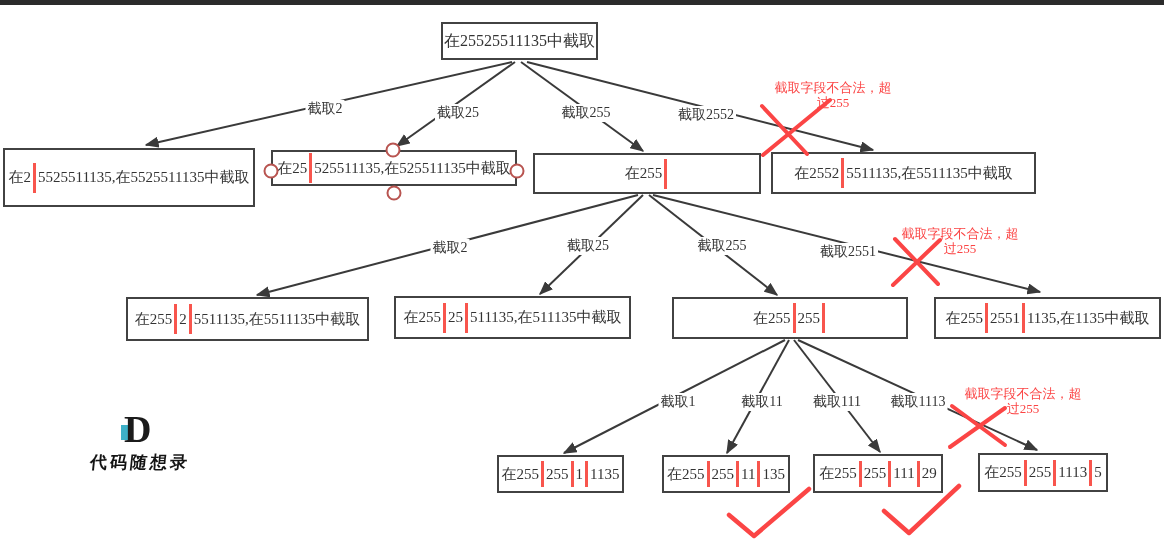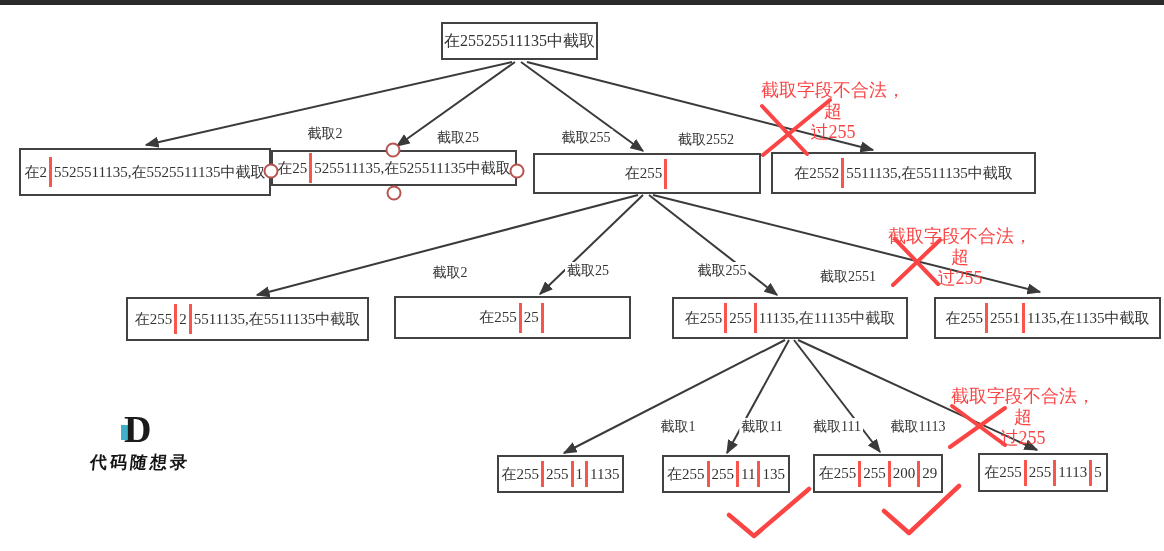--- a/index.html
+++ b/index.html
@@ -16,22 +16,22 @@
   .check{stroke:var(--red);stroke-width:4.5;stroke-linecap:round;stroke-linejoin:round;fill:none;}
   .handle{fill:#ffffff;stroke:var(--handle);stroke-width:2;}
   .node{position:absolute;box-sizing:border-box;border:2px solid var(--border);background:#fff;
         display:flex;align-items:center;justify-content:center;white-space:nowrap;
         font-size:15px;z-index:2;}
   .node.root{font-size:16px;}
   .seg{display:inline-block;}
   .bar{display:inline-block;width:3px;height:30px;background:var(--bar);margin:0 2px;vertical-align:middle;}
   .leaf .bar{height:26px;}
   .elabel{position:absolute;transform:translateX(-50%);font-size:14px;color:var(--ink);
-          background:#fff;padding:0 2px;z-index:1;white-space:nowrap;margin-top:25px;}
-  .note{position:absolute;color:var(--red);font-size:18px;line-height:1.18;text-align:center;z-index:3;}
+          background:#fff;padding:0 2px;z-index:1;white-space:nowrap;}
+  .note{position:absolute;color:var(--red);font-size:13px;line-height:1.18;text-align:center;z-index:3;}
   .logo{position:absolute;z-index:2;color:#141414;}
   .logo-mark{position:relative;margin-left:34px;width:34px;height:38px;}
   .logo-teal{position:absolute;left:-3px;top:15px;width:12px;height:15px;background:var(--teal);}
   .logo-letter{position:relative;font-family:"Liberation Serif","DejaVu Serif",serif;
                font-weight:800;font-size:38px;line-height:38px;color:#1b1b1b;}
   .logo-text{margin-top:3px;font-weight:700;font-size:17px;letter-spacing:3px;
              transform:skewX(-6deg);white-space:nowrap;}
 </style>
 </head>
 <body>
@@ -80,21 +80,21 @@
       </g>
     <g>
         <line class="edge" x1="798" y1="340" x2="1037" y2="450" marker-end="url(#arrow)"></line>
       </g>
   </svg>
 
   <div class="node root" style="left:441px;top:22px;width:157px;height:38px">
     <span class="seg">在25525511135中截取</span>
   </div>
 
-  <div class="node" style="left:19px;top:148px;width:252px;height:48px">
+  <div class="node" style="left:3px;top:148px;width:252px;height:59px">
     <span class="seg">在2</span>
       <span class="bar"></span>
       <span class="seg">5525511135,在5525511135中截取</span>
   </div>
   <div class="node" style="left:271px;top:150px;width:246px;height:36px">
     <span class="seg">在25</span>
       <span class="bar"></span>
       <span class="seg">525511135,在525511135中截取</span>
   </div>
   <div class="node" style="left:533px;top:153px;width:228px;height:41px">
@@ -112,27 +112,27 @@
       <span class="bar"></span>
       <span class="seg">2</span>
       <span class="bar"></span>
       <span class="seg">5511135,在5511135中截取</span>
   </div>
   <div class="node" style="left:394px;top:296px;width:237px;height:43px">
     <span class="seg">在255</span>
       <span class="bar"></span>
       <span class="seg">25</span>
       <span class="bar"></span>
+      <span class="seg">511135,在511135中截取</span>
   </div>
   <div class="node" style="left:672px;top:297px;width:236px;height:42px">
     <span class="seg">在255</span>
       <span class="bar"></span>
       <span class="seg">255</span>
       <span class="bar"></span>
-      <span class="seg">11135,在11135中截取</span>
   </div>
   <div class="node" style="left:934px;top:297px;width:227px;height:42px">
     <span class="seg">在255</span>
       <span class="bar"></span>
       <span class="seg">2551</span>
       <span class="bar"></span>
       <span class="seg">1135,在1135中截取</span>
   </div>
 
   <div class="node leaf" style="left:497px;top:455px;width:127px;height:38px">
@@ -151,21 +151,21 @@
       <span class="bar"></span>
       <span class="seg">11</span>
       <span class="bar"></span>
       <span class="seg">135</span>
   </div>
   <div class="node leaf" style="left:813px;top:454px;width:130px;height:39px">
     <span class="seg">在255</span>
       <span class="bar"></span>
       <span class="seg">255</span>
       <span class="bar"></span>
-      <span class="seg">200</span>
+      <span class="seg">111</span>
       <span class="bar"></span>
       <span class="seg">29</span>
   </div>
   <div class="node leaf" style="left:978px;top:453px;width:130px;height:39px">
     <span class="seg">在255</span>
       <span class="bar"></span>
       <span class="seg">255</span>
       <span class="bar"></span>
       <span class="seg">1113</span>
       <span class="bar"></span>

